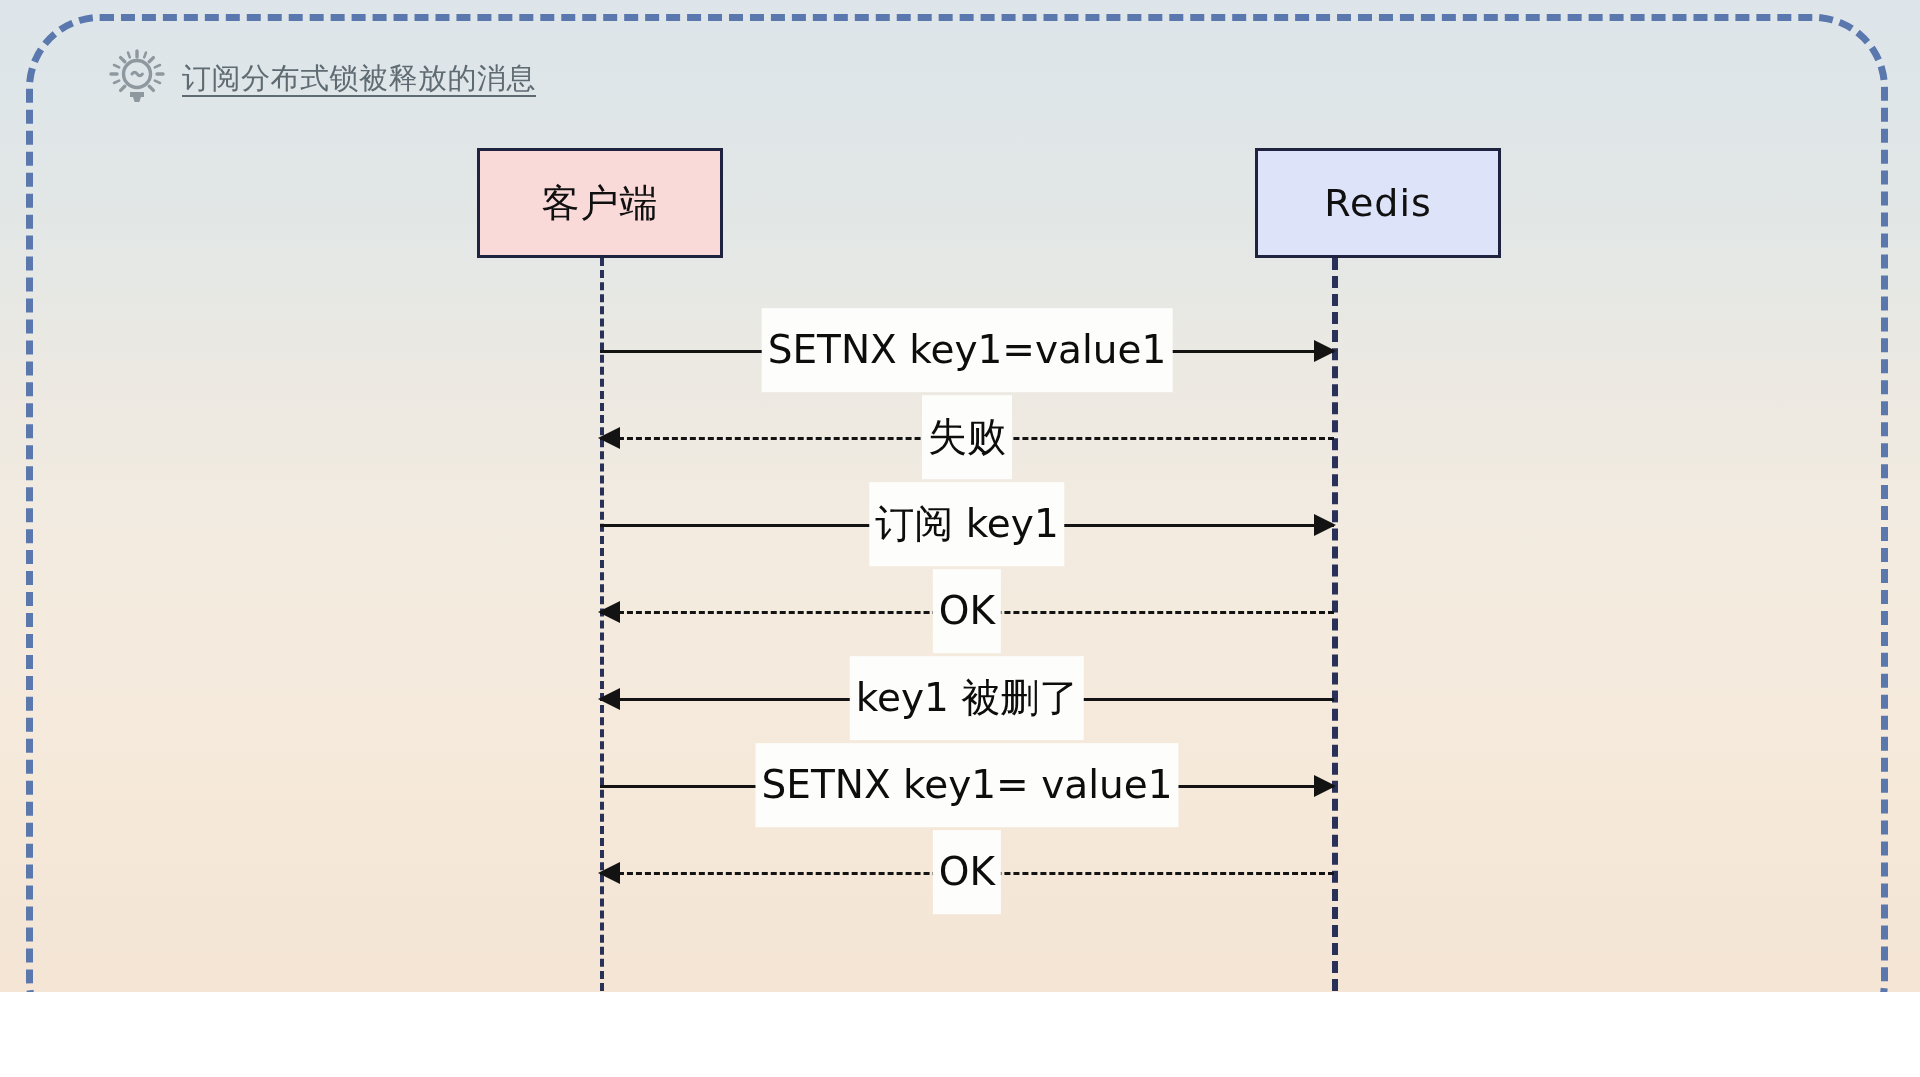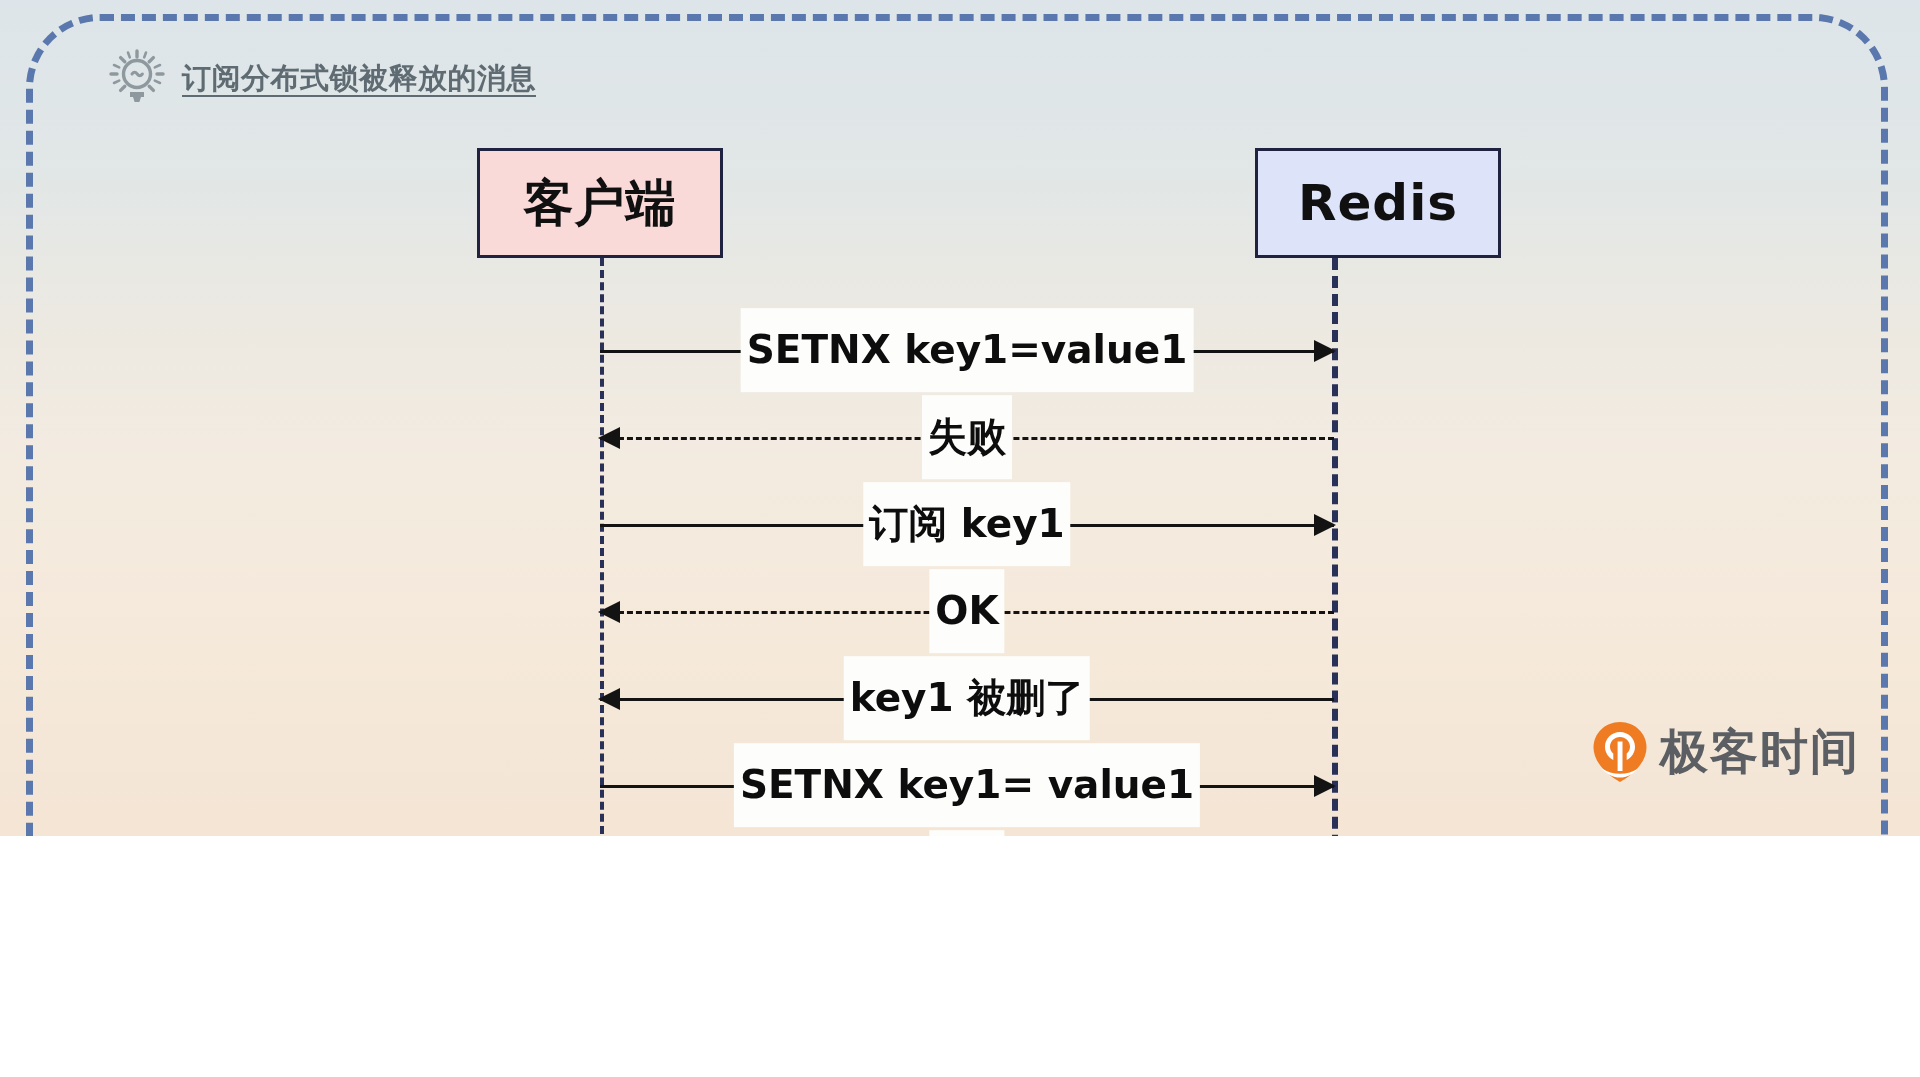--- a/index.html
+++ b/index.html
@@ -7,24 +7,23 @@
     width: 1920px; height: 1077px;
     overflow: hidden;
   }
   body {
     font-family: "DejaVu Sans", "Liberation Sans", sans-serif;
     background: #ffffff;
   }
   #stage {
     position: relative;
     width: 1920px;
-    height: 836px;
+    height: 992px;
     background: linear-gradient(to bottom, #dde5ea 0%, #e2e7e6 22%, #ece9e2 38%, #f3ebe0 55%, #f5e9da 78%, #f4e5d5 100%);
     overflow: hidden;
-    font-weight: bold;
   }
 
   
   #frame-border {
     position: absolute;
     left: 26px; top: 14px;
     width: 1862px; height: 1042px;
     border: 7px dashed #5a78ad;
     border-radius: 74px;
     box-sizing: border-box;
@@ -51,21 +50,21 @@
   }
 
   
   .participant {
     position: absolute;
     box-sizing: border-box;
     border: 3px solid #1f2340;
     display: flex;
     align-items: center;
     justify-content: center;
-    font-size: 50px;
+    font-size: 38px;
     color: #101010;
     letter-spacing: 1px;
   }
   #participant-client {
     left: 477px; top: 148px;
     width: 246px; height: 110px;
     background: #fad9d9;
   }
   #participant-redis {
     left: 1255px; top: 148px;
@@ -220,25 +219,14 @@
     <div class="arrowhead"></div>
     <div class="msg-label">SETNX key1= value1</div>
   </div>
 
   <div class="message to-left dashed" style="top:872px">
     <div class="msg-line"></div>
     <div class="arrowhead"></div>
     <div class="msg-label">OK</div>
   </div>
 
-  <div id="watermark">
-    <span>
-      <svg id="watermark-logo" viewBox="0 0 56 62">
-        <path d="M28 1 C13.2 1 1.5 12.4 1.5 26.4 C1.5 40.8 14.6 53.5 28 61 C41.4 53.5 54.5 40.8 54.5 26.4 C54.5 12.4 42.8 1 28 1 Z" fill="#ef7b22"></path>
-        <path d="M28 11 C19.7 11 13 17.6 13 25.8 C13 31.6 16.4 36.6 21.3 39 L21.3 32.6 C19.3 30.9 18 28.5 18 25.8 C18 20.4 22.5 16 28 16 C33.5 16 38 20.4 38 25.8 C38 28.5 36.7 30.9 34.7 32.6 L34.7 39 C39.6 36.6 43 31.6 43 25.8 C43 17.6 36.3 11 28 11 Z" fill="#ffffff"></path>
-        <rect x="25.6" y="20.5" width="4.9" height="29.5" fill="#ffffff"></rect>
-        <path d="M9 47 C15 53.5 21.4 56.6 28 56.6 C34.6 56.6 41 53.5 47 47 C41 51 34.6 52.8 28 52.8 C21.4 52.8 15 51 9 47 Z" fill="#ffffff"></path>
-      </svg>
-    </span>
-    <span id="watermark-text">极客时间</span>
-  </div>
 
 </div>
 
 </body></html>

